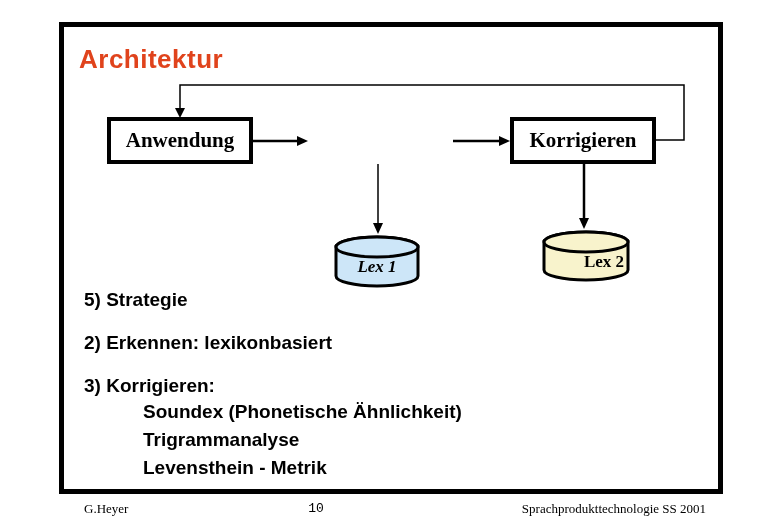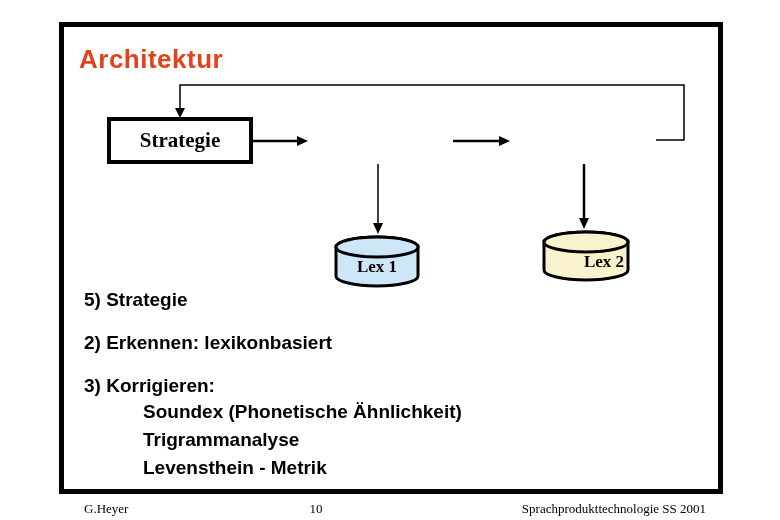--- a/index.html
+++ b/index.html
@@ -51,21 +51,21 @@
   .node-erkennen   { left: 308px; width: 145px; }
   .node-korrigieren{ left: 510px; width: 146px; }
   .cyl-label {
     position: absolute;
     text-align: center;
     font-family: "Liberation Serif", serif;
     font-weight: bold;
     font-size: 17px;
     color: #000000;
   }
-  .cyl-label-1 { left: 336px; top: 257px; width: 82px; }
+  .cyl-label-1 { left: 336px; top: 257px; width: 82px; font-style: italic; }
   .cyl-label-2 { left: 544px; top: 252px; width: 84px; padding-left: 36px; }
   .list-item {
     position: absolute;
     font-size: 19px;
     font-weight: bold;
     color: #000000;
     white-space: nowrap;
   }
   .li-1 { left: 84px;  top: 289px; }
   .li-2 { left: 84px;  top: 332px; }
@@ -75,21 +75,21 @@
   .li-6 { left: 143px; top: 457px; }
   .footer-text {
     position: absolute;
     top: 501px;
     font-family: "Liberation Serif", serif;
     font-size: 13px;
     color: #000000;
     white-space: nowrap;
   }
   .footer-author { left: 84px; }
-  .footer-page   { left: 0; width: 632px; text-align: center; }
+  .footer-page   { left: 0; width: 632px; text-align: center; font-family: Liberation Mono, monospace; }
   .footer-course { right: 74px; }
 </style>
 </head>
 <body>
 
 <div class="canvas">
 
   <div class="frame"></div>
 
   <div class="slide-title">Architektur</div>
@@ -116,21 +116,24 @@
       <ellipse cx="377" cy="247" rx="41" ry="10" stroke="#000000" stroke-width="3" fill="#cde6f8"></ellipse>
     </g>
 
     <g>
       <path d="M544,242 a42,10 0 0 1 84,0 l0,28 a42,10 0 0 1 -84,0 z" stroke="#000000" stroke-width="3" fill="#f8f3cc"></path>
       <ellipse cx="586" cy="242" rx="42" ry="10" stroke="#000000" stroke-width="3" fill="#f8f3cc"></ellipse>
     </g>
   </svg>
 
   <div class="node node-anwendung">
-    <span>Strategie</span>
+    <span>Anwendung</span>
+  </div>
+  <div class="node node-korrigieren">
+    <span>Korrigieren</span>
   </div>
 
   <div class="cyl-label cyl-label-1">Lex 1</div>
   <div class="cyl-label cyl-label-2">Lex 2</div>
 
   <div class="list-item li-1">5) Strategie</div>
   <div class="list-item li-2">2) Erkennen: lexikonbasiert</div>
   <div class="list-item li-3">3) Korrigieren:</div>
   <div class="list-item li-4">Soundex (Phonetische Ähnlichkeit)</div>
   <div class="list-item li-6">Levensthein - Metrik</div>

